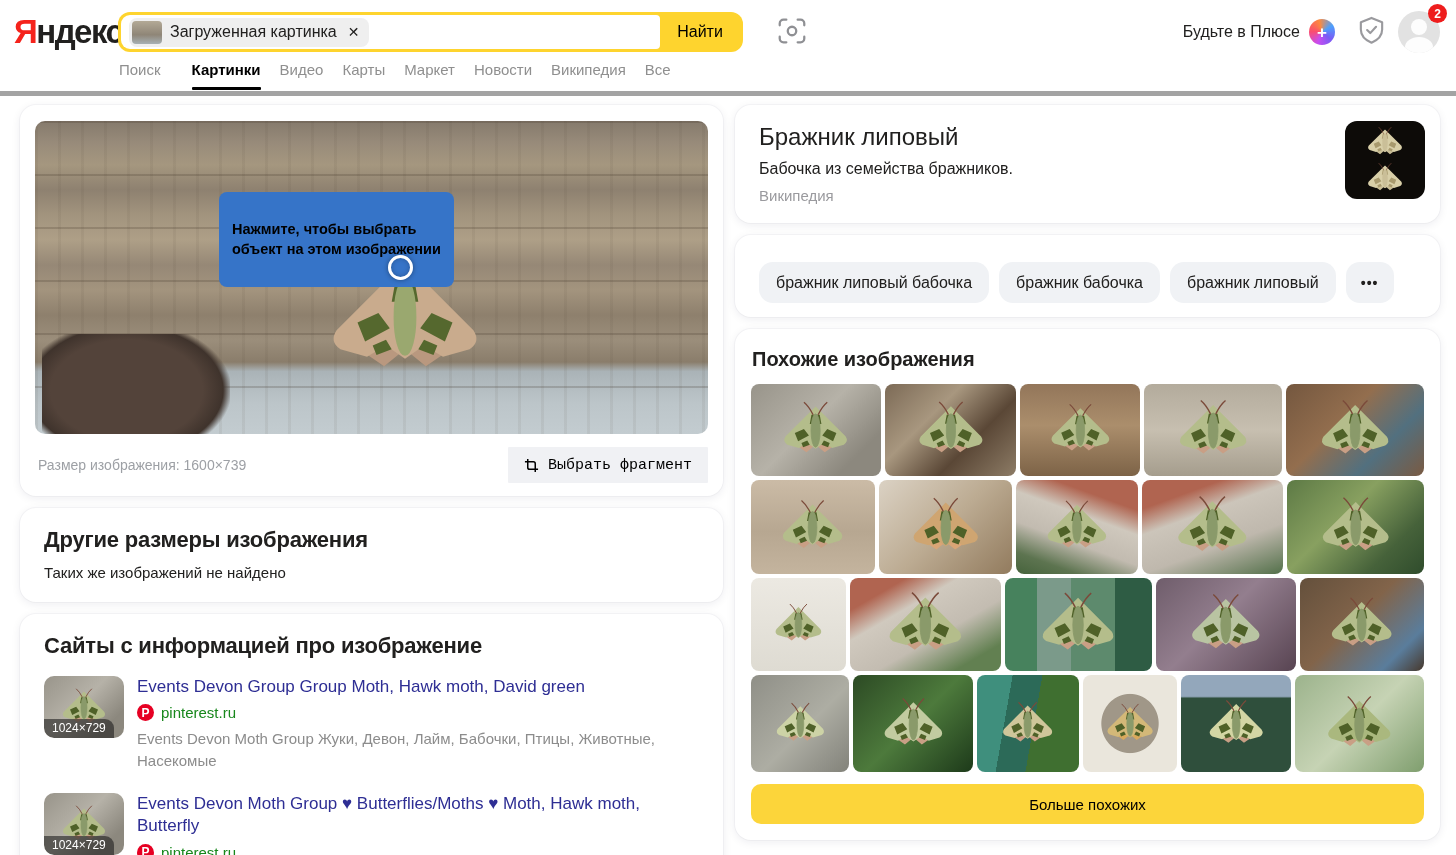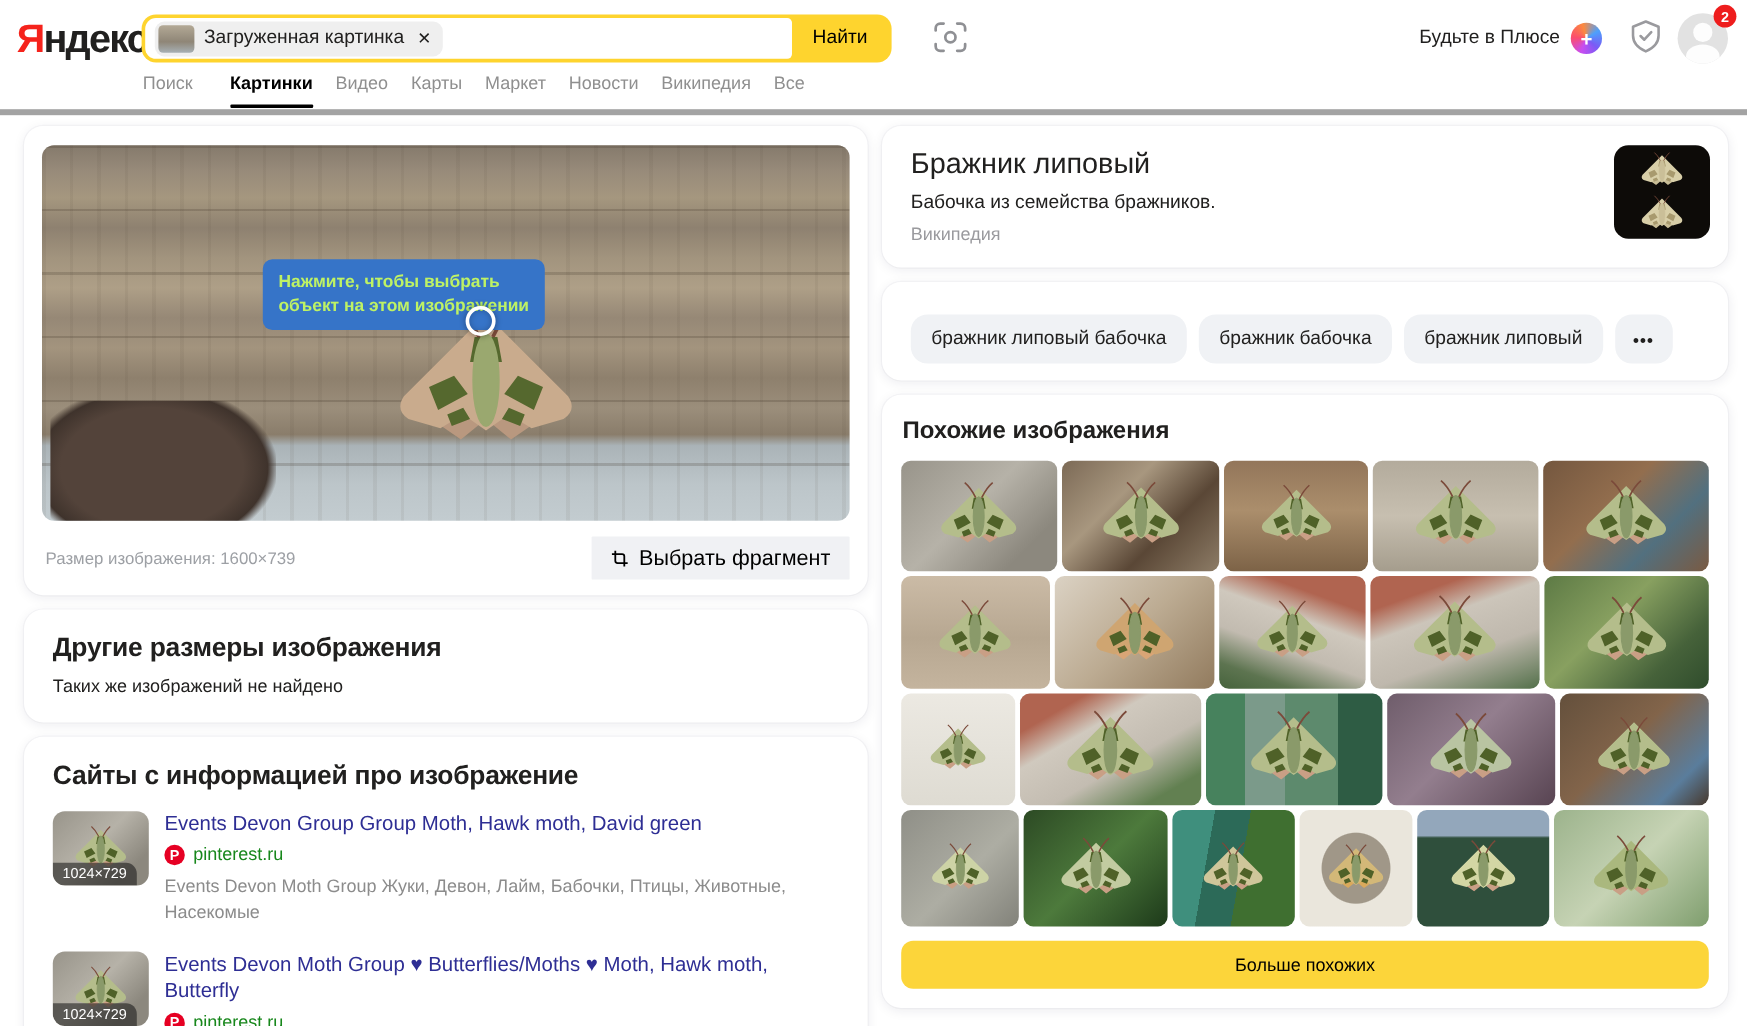--- a/index.html
+++ b/index.html
@@ -50,28 +50,28 @@
     background:linear-gradient(180deg,#857a6c 0%,#988b7a 7%,#a5977f 14%,#8e8170 22%,#a2947e 30%,
       #ae9f87 38%,#968876 46%,#a3947e 54%,#8e806d 62%,#9b8e7b 70%,#8a7d6b 77%,
       #aab3b7 80%,#bcc5c9 90%,#c3ccd0 100%); }
   .image-wrap::before { content:""; position:absolute; inset:0;
     background:repeating-linear-gradient(180deg, rgba(56,44,32,.20) 0 2px, rgba(0,0,0,0) 2px 53px),
                repeating-linear-gradient(90deg, rgba(70,58,44,.07) 0 3px, rgba(0,0,0,0) 3px 23px); }
   .rock { position:absolute; left:1%; bottom:-8%; width:28%; height:40%;
     background:radial-gradient(ellipse at 45% 45%, #53433a 0 52%, #3f332c 66%, rgba(63,51,44,0) 72%); }
   .moth-main { position:absolute; left:250px; top:118px; width:240px; height:152px;
     --m1:#c9ab8d; --m2:#55682e; --m3:#b9987f; --mb:#9aa86f; }
-  .tooltip { position:absolute; left:184px; top:95px; background:#3674c8; color:#bef264; font-weight:700;
-    font-size:14.5px; line-height:1.4; padding:9px 13px; border-radius:8px; }
+  .tooltip { position:absolute; left:184px; top:71px; background:#3674c8; color:#000000; font-weight:700;
+    font-size:14.5px; line-height:1.4; padding:27px 13px; border-radius:8px; }
   .target { position:absolute; left:353px; top:134px; width:25px; height:25px; border:3px solid #fff; border-radius:50%;
     box-shadow:0 0 5px rgba(0,0,0,.4), inset 0 0 5px rgba(0,0,0,.25); cursor:pointer; }
   .size-row { display:flex; justify-content:space-between; align-items:center; margin-top:13px; }
   .size-label { color:#9da0a5; font-size:14px; padding-left:3px; }
   .fragment-btn { display:flex; gap:9px; align-items:center; background:#f0f1f4; border:none; border-radius:1px;
-    padding:0 16px; height:36px; font-size:18px; color:#000; cursor:pointer; font-family:Liberation Sans, sans-serif; }
+    padding:0 16px; height:36px; font-size:15px; color:#000; cursor:pointer; font-family:Liberation Mono, monospace; }
 
   
   .pad-card { padding:19px 24px 21px; }
   .card-title { font-size:22px; font-weight:600; letter-spacing:-.2px; }
   .empty-text { margin-top:11px; font-size:15px; }
 
   .results { margin-top:17px; display:flex; flex-direction:column; gap:21px; }
   .result { display:flex; gap:13px; }
   .thumb { width:80px; height:62px; border-radius:10px; position:relative; overflow:hidden; flex:none; cursor:pointer;
     background:linear-gradient(135deg,#98948a,#b6b2a8 45%,#8c887e 80%); display:flex; align-items:center; justify-content:center;

